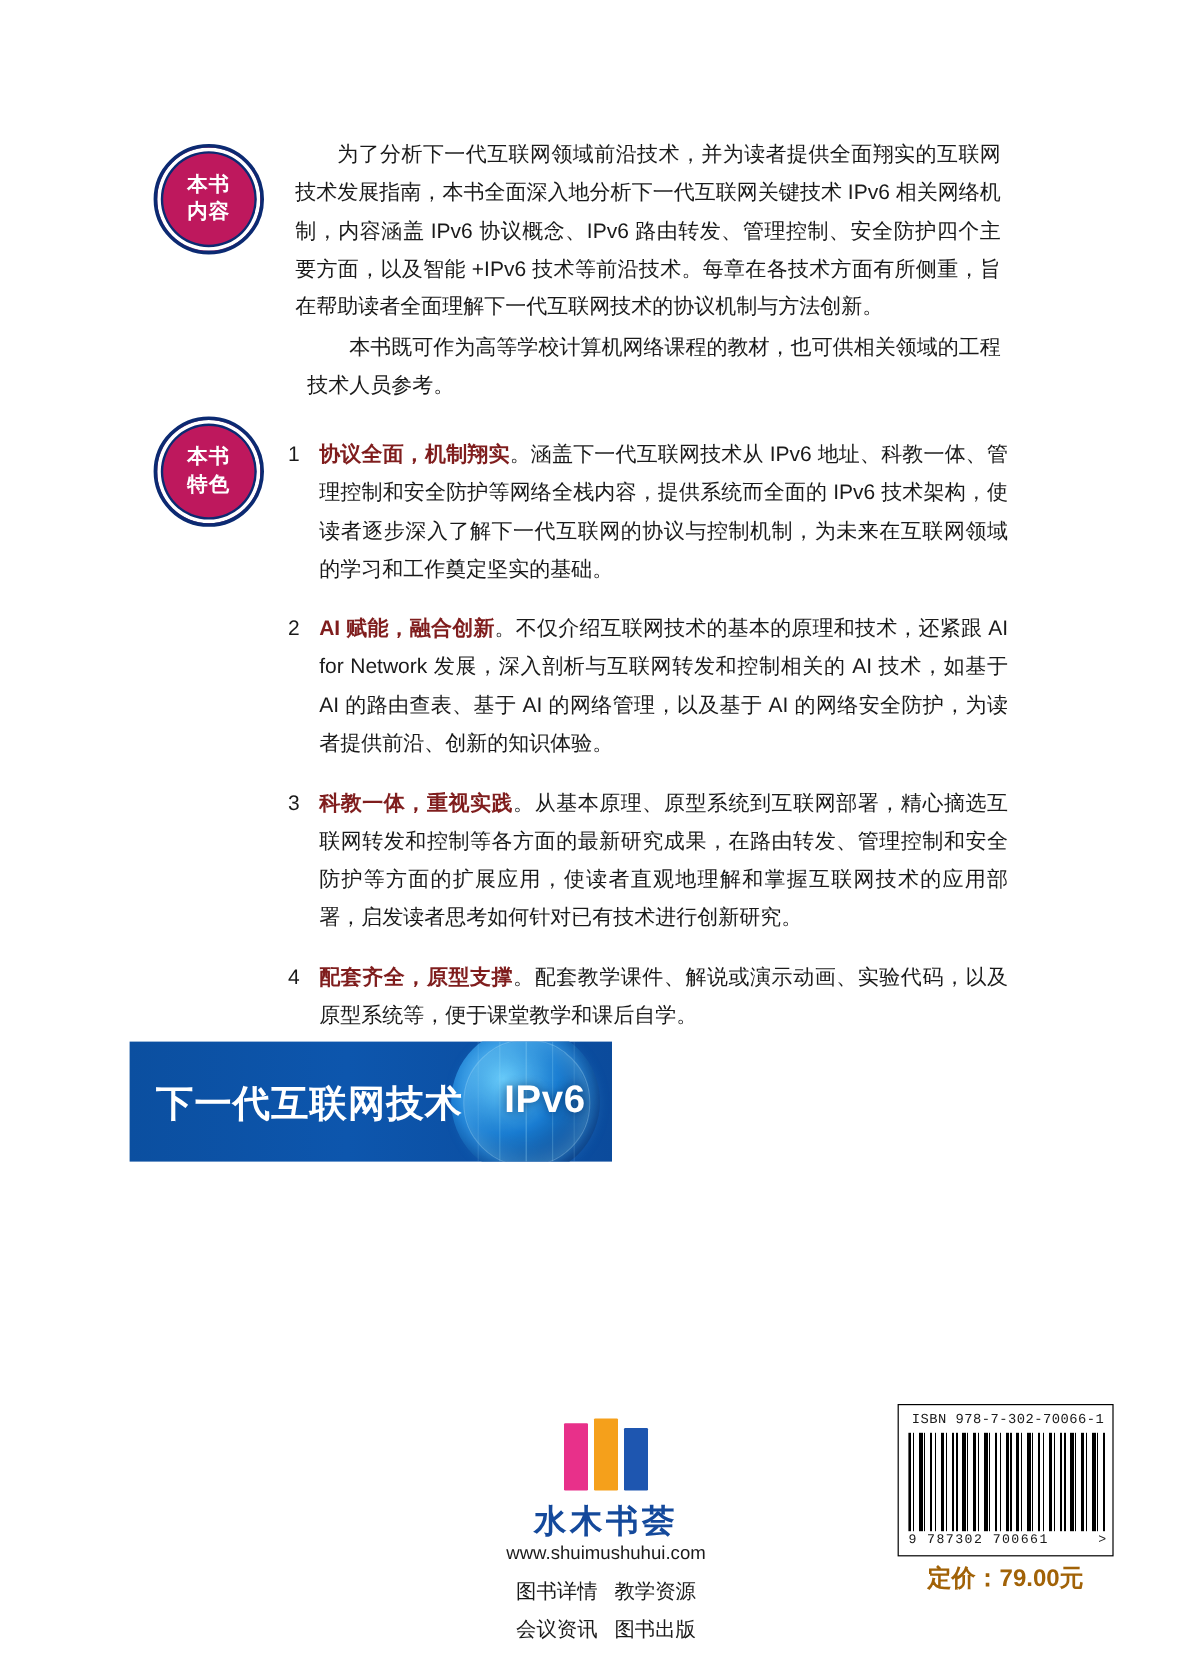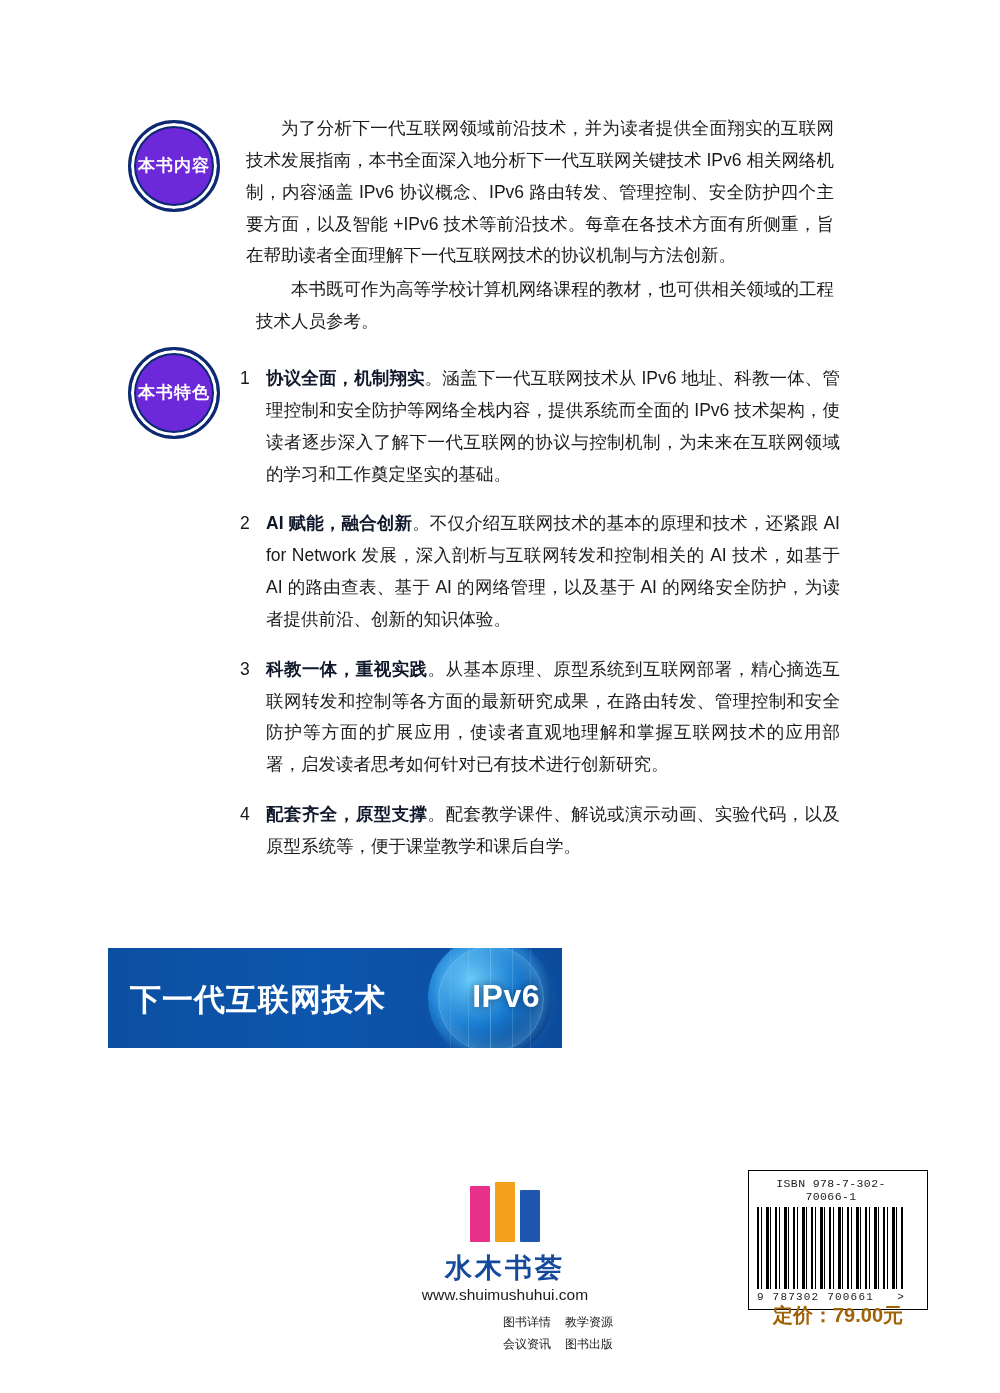--- a/index.html
+++ b/index.html
@@ -15,26 +15,26 @@
     color: #1a1a1a;
     overflow: hidden;
   }
 
   
   .badge {
     position: absolute;
     width: 86px;
     height: 86px;
     border-radius: 50%;
-    background: #6d28d9;
+    background: #be185d;
     border: 3px solid #0b2a72;
     box-shadow: 0 0 0 3px #ffffff inset, 0 0 0 5px #0b2a72 inset;
     color: #ffffff;
     display: flex;
-    flex-direction: row;
+    flex-direction: column;
     align-items: center;
     justify-content: center;
     font-size: 17px;
     line-height: 1.35;
     letter-spacing: 1px;
     font-weight: 700;
   }
   .badge span { display: block; }
 
   #badge-content { left: 128px; top: 120px; }
@@ -71,30 +71,30 @@
     line-height: 1.82;
     color: #1a1a1a;
   }
   .feature-body {
     flex: 1;
     font-size: 17.5px;
     line-height: 1.82;
     text-align: justify;
   }
   .feature-title {
-    color: #0f172a;
+    color: #7f1d1d;
     font-weight: 700;
   }
 
   
   .banner {
     position: absolute;
     left: 108px;
-    top: 948px;
-    width: 454px;
+    top: 868px;
+    width: 402px;
     height: 100px;
     background: linear-gradient(90deg, #0b4fa0 0%, #0d56ad 45%, #0b4b9c 100%);
     overflow: hidden;
   }
   .banner-globe {
     position: absolute;
     right: 10px;
     top: -12px;
     width: 124px;
     height: 124px;
@@ -176,24 +176,23 @@
     color: #14499b;
     letter-spacing: 3px;
   }
   .logo-url {
     margin-top: 0;
     font-size: 15.5px;
     color: #1a1a1a;
   }
   .logo-links {
     margin-top: 7px;
-    font-size: 12px;
+    font-size: 17px;
     color: #1a1a1a;
     line-height: 1.85;
-    text-align: right;
   }
   .logo-links span { margin: 0 7px; }
 
   
   .qr-block {
     position: absolute;
     left: 592px;
     top: 22px;
     width: 130px;
     text-align: center;
@@ -245,21 +244,21 @@
     color: #1a1a1a;
   }
 
   
   .isbn-block {
     position: absolute;
     left: 748px;
     top: 20px;
     width: 180px;
     border: 1px solid #000;
-    padding: 6px 22px 6px 8px;
+    padding: 6px 4px 6px 8px;
     box-sizing: border-box;
     background: #fff;
   }
   .isbn-text {
     font-family: "Liberation Mono", monospace;
     font-size: 11.5px;
     letter-spacing: 0.4px;
     text-align: center;
     margin-bottom: 4px;
   }

